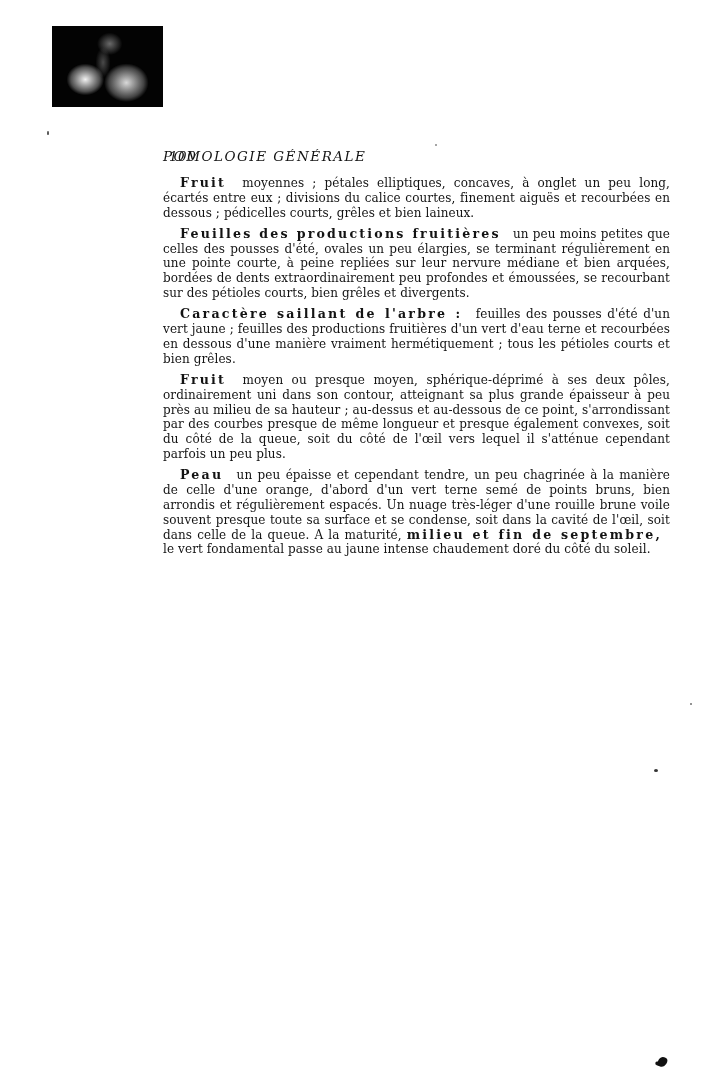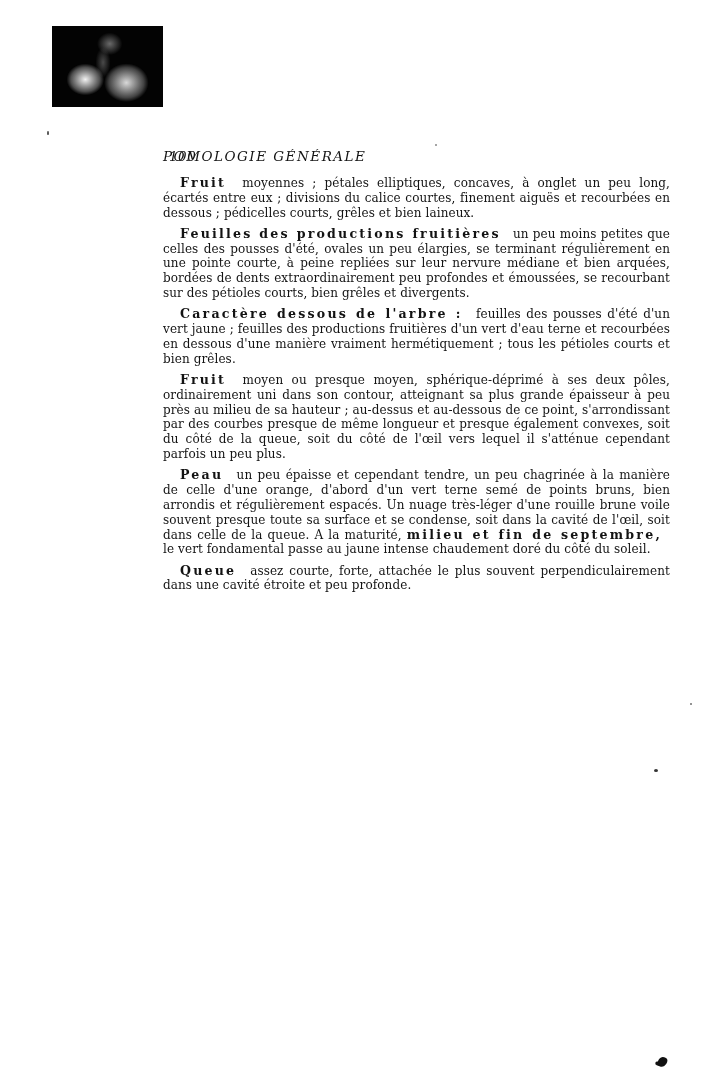--- a/index.html
+++ b/index.html
@@ -71,24 +71,23 @@
   <div class="thumb"></div>
 
   <div class="header">
     <span class="pagenum">100</span>
     <span class="runtitle">POMOLOGIE GÉNÉRALE</span>
   </div>
 
   <div class="body-text">
       <p class="para"><span class="lead">Fruit</span><span class="plain"> moyennes ; pétales elliptiques, concaves, à onglet un peu long, écartés entre eux ; divisions du calice courtes, finement aiguës et recourbées en dessous ; pédicelles courts, grêles et bien laineux.</span></p>
       <p class="para"><span class="lead">Feuilles des productions fruitières</span><span class="plain"> un peu moins petites que celles des pousses d'été, ovales un peu élargies, se terminant régulièrement en une pointe courte, à peine repliées sur leur nervure médiane et bien arquées, bordées de dents extraordinairement peu profondes et émoussées, se recourbant sur des pétioles courts, bien grêles et divergents.</span></p>
-      <p class="para"><span class="lead">Caractère dessous de l'arbre :</span><span class="plain"> feuilles des pousses d'été d'un vert jaune ; feuilles des productions fruitières d'un vert d'eau terne et recourbées en dessous d'une manière vraiment hermétiquement ; tous les pétioles courts et bien grêles.</span></p>
+      <p class="para"><span class="lead">Caractère saillant de l'arbre :</span><span class="plain"> feuilles des pousses d'été d'un vert jaune ; feuilles des productions fruitières d'un vert d'eau terne et recourbées en dessous d'une manière vraiment hermétiquement ; tous les pétioles courts et bien grêles.</span></p>
       <p class="para"><span class="lead">Fruit</span><span class="plain"> moyen ou presque moyen, sphérique-déprimé à ses deux pôles, ordinairement uni dans son contour, atteignant sa plus grande épaisseur à peu près au milieu de sa hauteur ; au-dessus et au-dessous de ce point, s'arrondissant par des courbes presque de même longueur et presque également convexes, soit du côté de la queue, soit du côté de l'œil vers lequel il s'atténue cependant parfois un peu plus.</span></p>
       <p class="para"><span class="lead">Peau</span><span class="plain"> un peu épaisse et cependant tendre, un peu chagrinée à la manière de celle d'une orange, d'abord d'un vert terne semé de points bruns, bien arrondis et régulièrement espacés. Un nuage très-léger d'une rouille brune voile souvent presque toute sa surface et se condense, soit dans la cavité de l'œil, soit dans celle de la queue. A la maturité, </span><span class="lead">milieu et fin de septembre,</span><span class="plain"> le vert fondamental passe au jaune intense chaudement doré du côté du soleil.</span></p>
-      <p class="para"><span class="lead">Queue</span><span class="plain"> assez courte, forte, attachée le plus souvent perpendiculairement dans une cavité étroite et peu profonde.</span></p>
     </div>
 
   <div class="speck blot"></div>
   <div class="speck dot1"></div>
   <div class="speck dot2"></div>
   <div class="speck dot3"></div>
   <div class="speck dot4"></div>
 
 </div>
 

